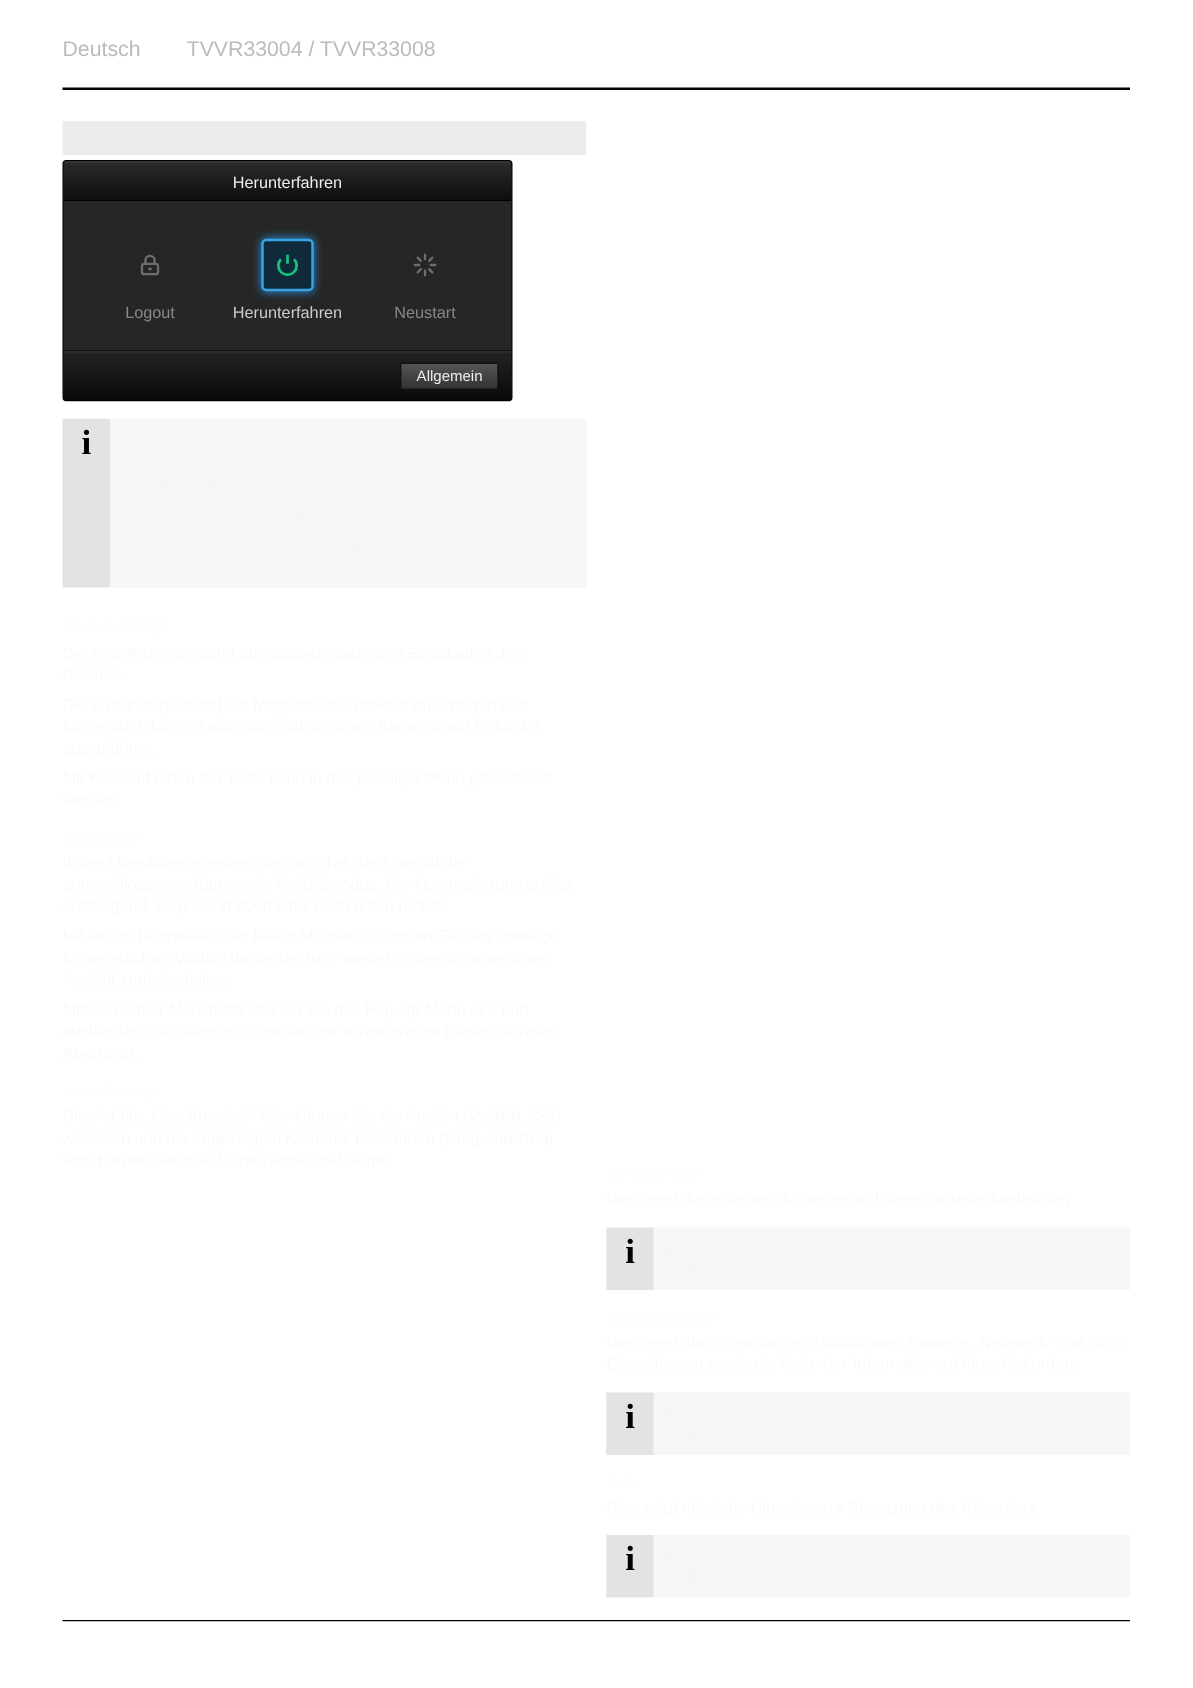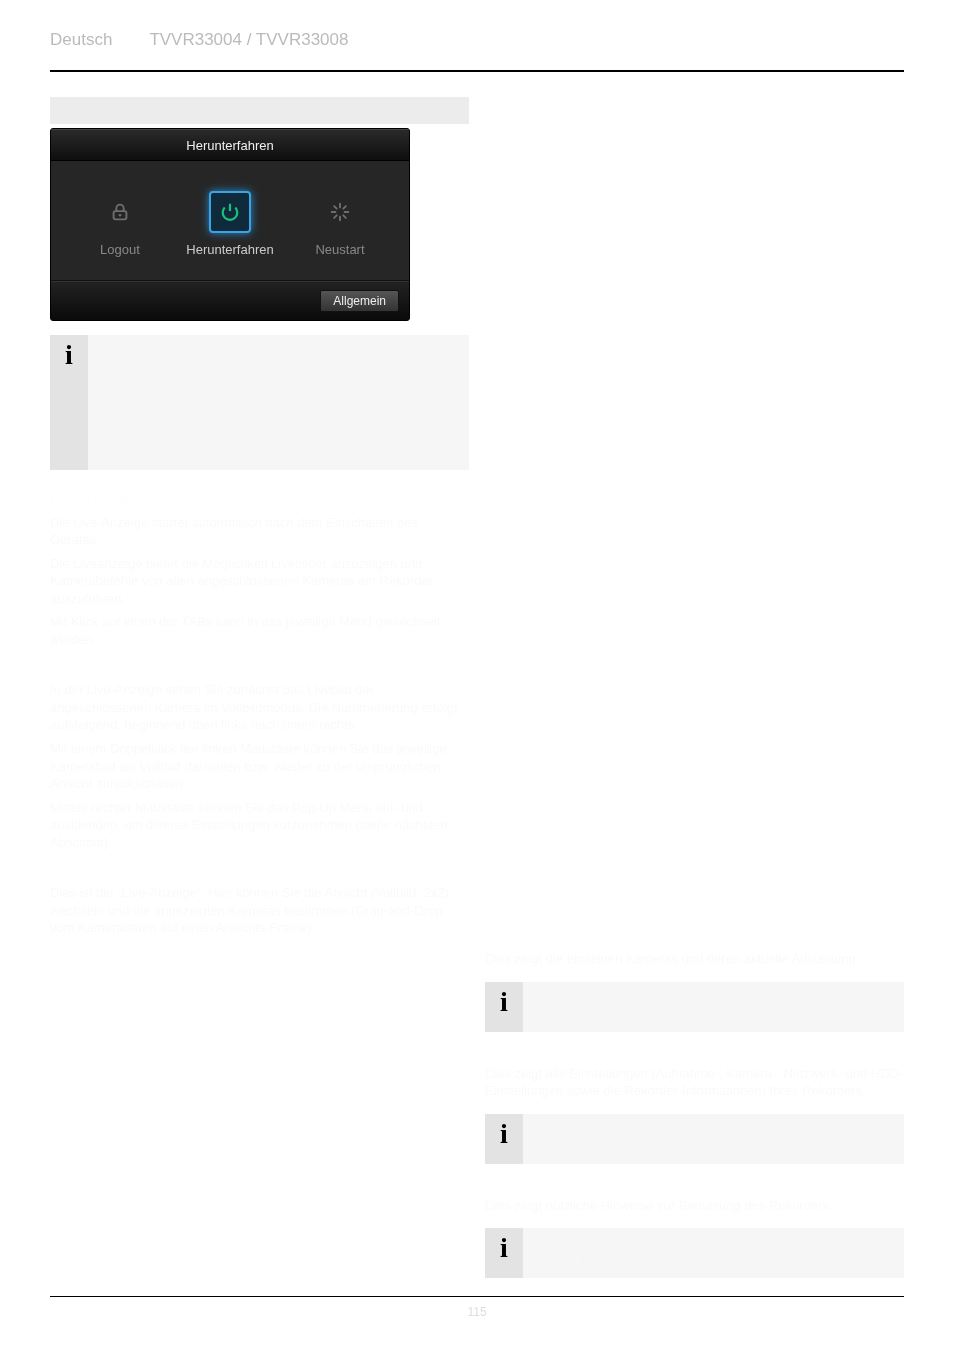--- a/index.html
+++ b/index.html
@@ -303,15 +303,14 @@
         <div class="note-body">
           <b>Hinweis</b><br>
           <span>Weitere Infos finden Sie im Abschnitt „Wartung“.</span>
         </div>
       </div>
 
     </div>
   </div>
 
   <hr class="footer-rule">
-  <div class="pagefoot">115</div>
 
 </div>
 
 </body></html>

